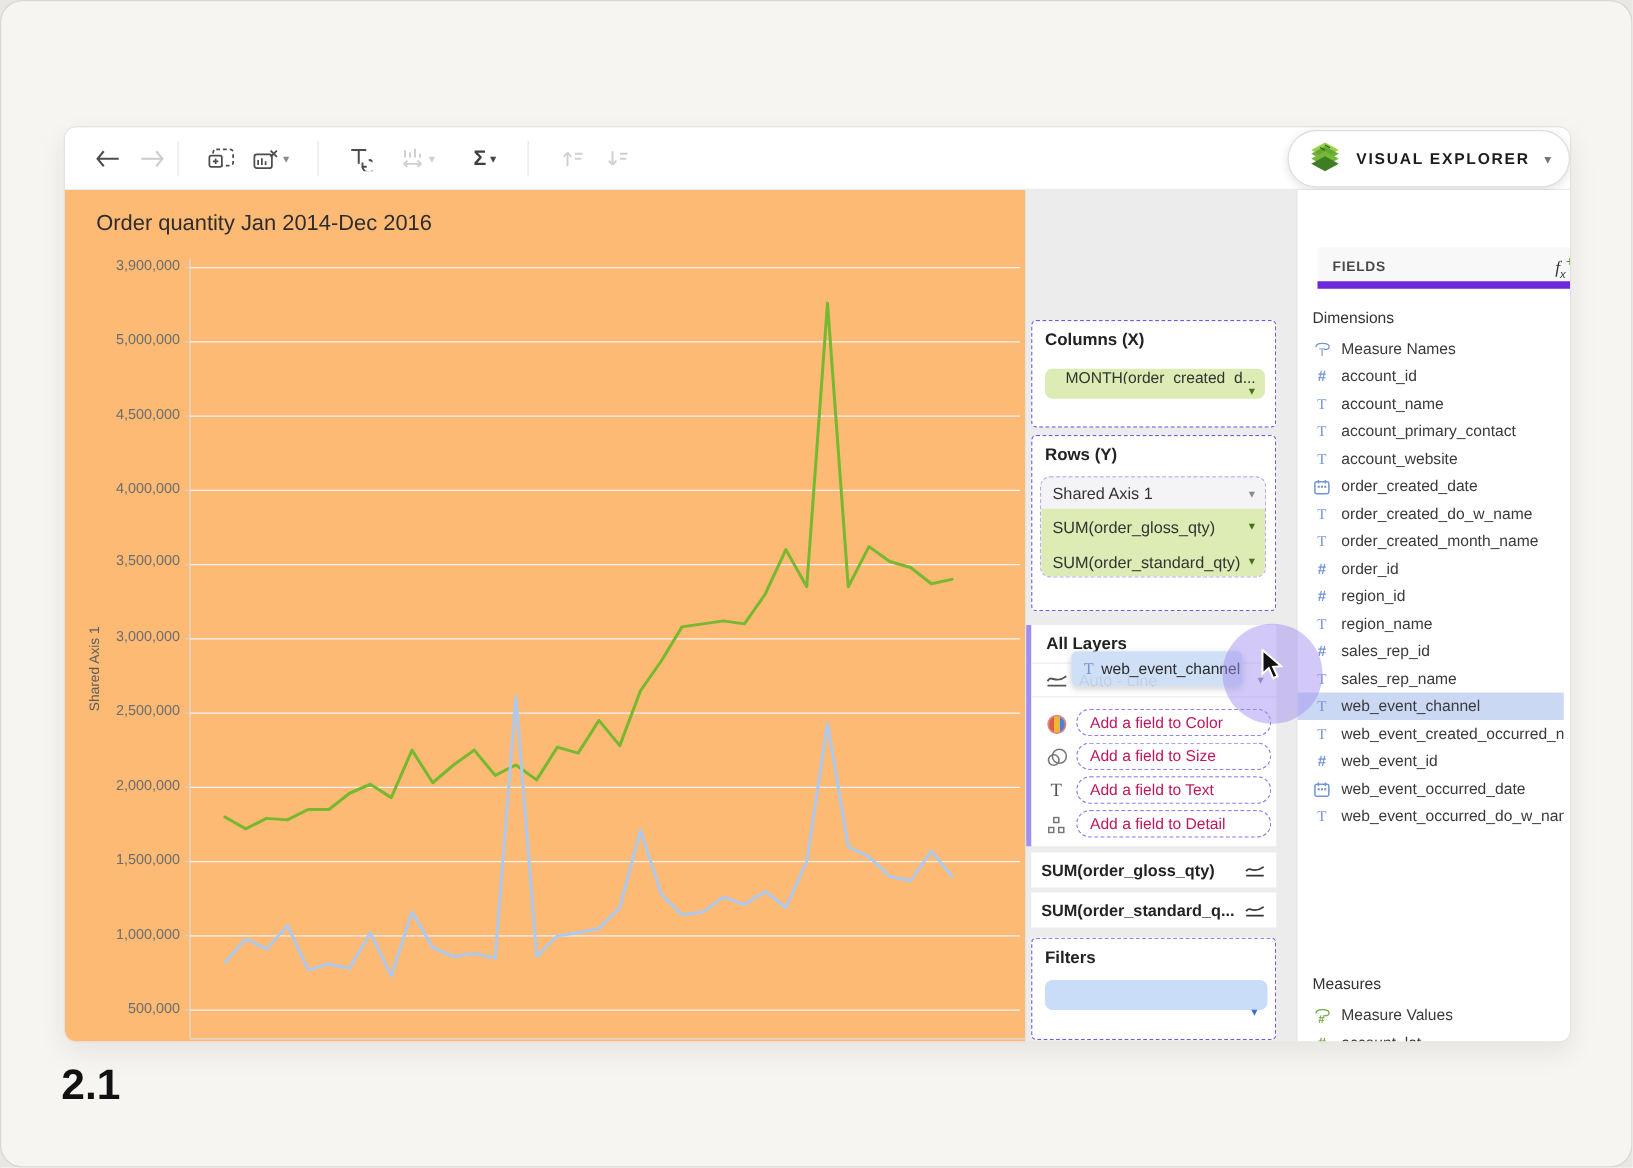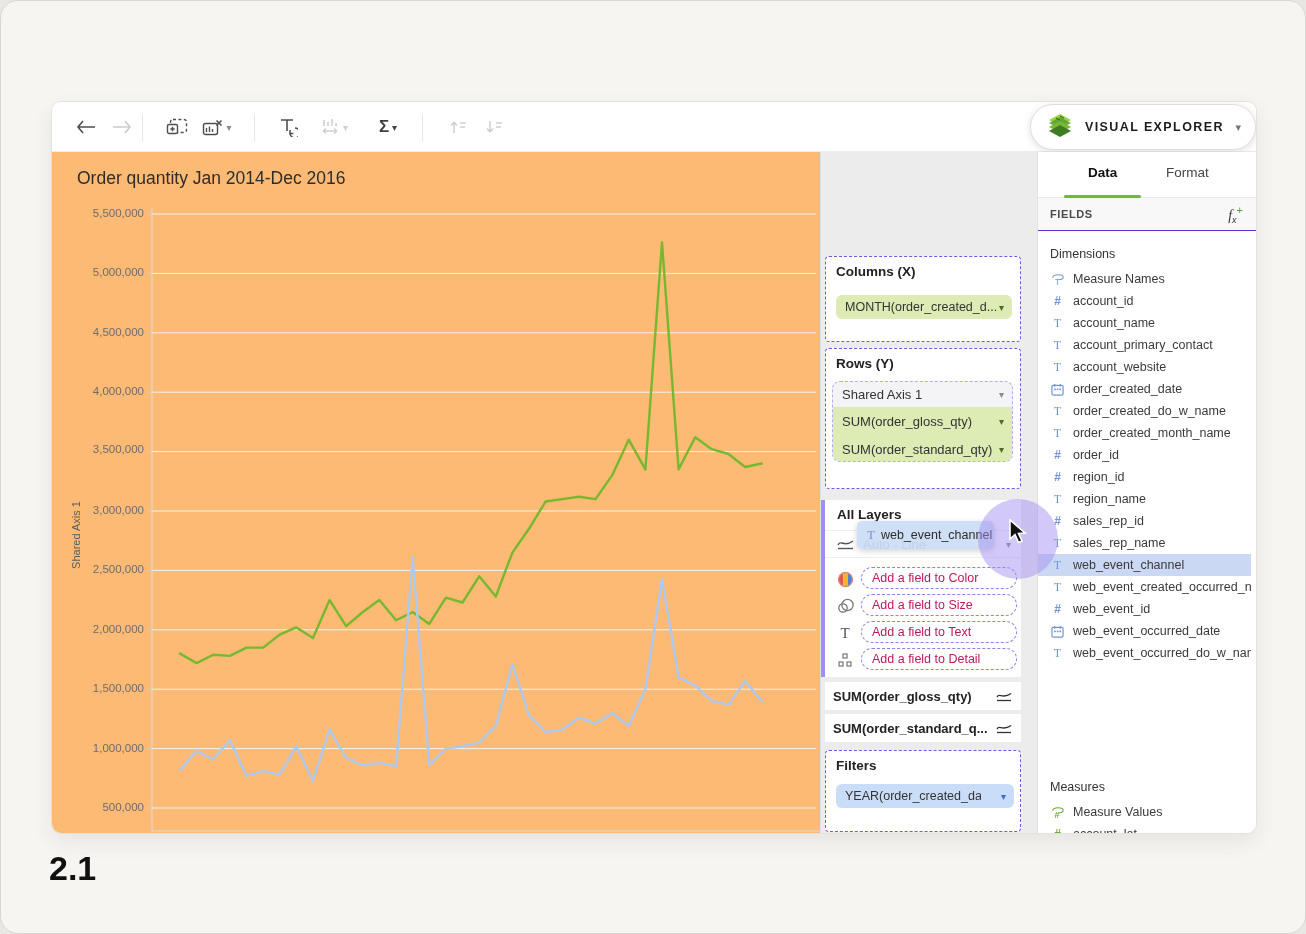--- a/index.html
+++ b/index.html
@@ -31,21 +31,21 @@
   #chartTitle{left:25px;top:16px;font-size:17.5px;font-weight:500;color:#2d2d2d;}
   #plot{left:0;top:0;width:768px;height:683px;}
   .ylab{position:absolute;width:90px;text-align:right;font-size:11.5px;color:#6d6d6d;}
   #yAxisName{left:-36px;top:377px;width:120px;text-align:center;transform:rotate(-90deg);
              font-size:11px;color:#5c5c5c;}
 
   
   #shelfPanel{left:768px;top:50px;width:243px;height:683px;background:#ececec;border-left:1px solid #e2e2e2;}
   .shelfBox{position:absolute;left:4px;width:196px;background:#fff;border:1.5px dashed #6c5be8;border-radius:4px;}
   .shelfTitle{position:absolute;left:10px;top:7px;font-size:13.5px;font-weight:700;color:#222;}
-  .pill{position:absolute;left:10px;height:24px;border-radius:6px;display:flex;align-items:center;cursor:pointer;}
+  .pill{position:absolute;left:10px;height:24px;border-radius:6px;display:flex;align-items:center;cursor:pointer;flex-direction:column;}
   .pill .ptext{font-size:12.5px;font-weight:500;color:#333;margin-left:9px;white-space:nowrap;overflow:hidden;}
   .pill .pcaret{margin-left:auto;margin-right:8px;font-size:10px;}
   .green{background:#dcecb4;}
   .green .pcaret{color:#46701a;}
   .blue{background:#c9ddf8;}
   .blue .pcaret{color:#3d6fd6;}
 
   .sharedGroup{position:absolute;left:6px;top:32px;width:181px;height:81px;border:1.5px dashed #b5aaf0;
                border-radius:8px;background:#f4f4f7;overflow:hidden;}
   .sgRow{height:25px;display:flex;align-items:center;font-size:13px;color:#333;}
@@ -78,21 +78,21 @@
   #halo{left:977px;top:498px;width:80px;height:80px;border-radius:50%;background:rgba(160,142,240,.48);z-index:45;}
   #cursor{left:1006px;top:518px;z-index:50;}
 
   
   #fieldsPanel{left:985px;top:50px;width:221px;height:683px;background:#fff;border-left:1px solid #e2e2e2;}
   .tab{position:absolute;top:13px;font-size:13.5px;cursor:pointer;color:#444;}
   #tabData{left:50px;font-weight:700;color:#111;}
   #tabFormat{left:128px;}
   #tabUnderline{left:26px;top:43px;width:77px;height:3px;background:#76b82f;border-radius:2px;}
   #tabsRow{left:0;top:0;width:221px;height:46px;border-bottom:1px solid #e9e9e9;}
-  #fieldsHeader{left:0;top:46px;width:221px;height:33px;background:#f8f8f8;border-bottom:1px solid #6d28d9;text-decoration:underline;}
+  #fieldsHeader{left:16px;top:46px;width:221px;height:33px;background:#f8f8f8;border-bottom:6px solid #6d28d9;text-decoration:underline;}
   #fieldsHeader .ftitle{position:absolute;left:12px;top:10px;font-size:11px;font-weight:700;letter-spacing:.6px;color:#4a4a4a;}
   #fxIcon{position:absolute;right:16px;top:6px;font-size:14px;color:#333;font-family:"Liberation Serif",serif;
           font-style:italic;cursor:pointer;}
   #fxIcon sup{color:#5ea32c;font-style:normal;font-size:11px;}
   .sectionLabel{position:absolute;left:12px;font-size:12.5px;color:#333;}
   .fieldList{position:absolute;left:0;width:213px;}
   .fieldRow{height:22px;display:flex;align-items:center;cursor:pointer;}
   .fieldRow.selected{background:#cbd8f4;}
   .fieldRow .ficon{width:15px;margin-left:12px;display:flex;justify-content:center;align-items:center;
                    font-size:12px;color:#7295d5;flex:none;}
@@ -191,21 +191,21 @@
           <div class="ylab" style="left: 2px; top: 649px;">500,000</div>
           <div class="ylab" style="left: 2px; top: 589.6px;">1,000,000</div>
           <div class="ylab" style="left: 2px; top: 530.2px;">1,500,000</div>
           <div class="ylab" style="left: 2px; top: 470.8px;">2,000,000</div>
           <div class="ylab" style="left: 2px; top: 411.4px;">2,500,000</div>
           <div class="ylab" style="left: 2px; top: 352px;">3,000,000</div>
           <div class="ylab" style="left: 2px; top: 291px;">3,500,000</div>
           <div class="ylab" style="left: 2px; top: 233.2px;">4,000,000</div>
           <div class="ylab" style="left: 2px; top: 173.8px;">4,500,000</div>
           <div class="ylab" style="left: 2px; top: 114.4px;">5,000,000</div>
-          <div class="ylab" style="left: 2px; top: 55px;">5,500,000</div>
+          <div class="ylab" style="left: 2px; top: 55px;">3,900,000</div>
         </div>
       <svg class="abs" id="plot" viewBox="0 0 768 683">
           <line x1="100" y1="656" x2="764" y2="656" stroke="#f1f1f1" stroke-width="1"></line>
           <line x1="96" y1="656" x2="100" y2="656" stroke="#cfcfcf" stroke-width="1"></line>
           <line x1="100" y1="596.6" x2="764" y2="596.6" stroke="#f1f1f1" stroke-width="1"></line>
           <line x1="96" y1="596.6" x2="100" y2="596.6" stroke="#cfcfcf" stroke-width="1"></line>
           <line x1="100" y1="537.2" x2="764" y2="537.2" stroke="#f1f1f1" stroke-width="1"></line>
           <line x1="96" y1="537.2" x2="100" y2="537.2" stroke="#cfcfcf" stroke-width="1"></line>
           <line x1="100" y1="477.8" x2="764" y2="477.8" stroke="#f1f1f1" stroke-width="1"></line>
           <line x1="96" y1="477.8" x2="100" y2="477.8" stroke="#cfcfcf" stroke-width="1"></line>
@@ -344,25 +344,20 @@
       <div class="shelfBox" style="top:598px;height:82px;">
         <div class="shelfTitle">Filters</div>
         <div class="pill blue" style="top:33px;width:178px;gap:20px;">
           <span class="ptext">YEAR(order_created_date)</span>
           <span class="pcaret">▾</span>
         </div>
       </div>
     </div>
 
     <div class="abs" id="fieldsPanel">
-      <div class="abs" id="tabsRow">
-        <span class="tab" id="tabData">Data</span>
-        <span class="tab" id="tabFormat">Format</span>
-        <div class="abs" id="tabUnderline"></div>
-      </div>
       <div class="abs" id="fieldsHeader">
         <span class="ftitle">FIELDS</span>
         <span id="fxIcon">f<sub style="font-size:9px;">x</sub><sup>+</sup></span>
       </div>
       <div class="sectionLabel" style="top:95px;">Dimensions</div>
       <div class="fieldList" id="dimList" style="top:116px;">
           <div class="fieldRow">
             <span class="ficon">
               <svg width="14" height="13" viewBox="0 0 16 14">
                 <path d="M2 5 Q2 1.5 8 1.5 Q14 1.5 14 4.5 Q14 7 9.5 7.2" fill="none" stroke="#7295d5" stroke-width="1.2"></path>

